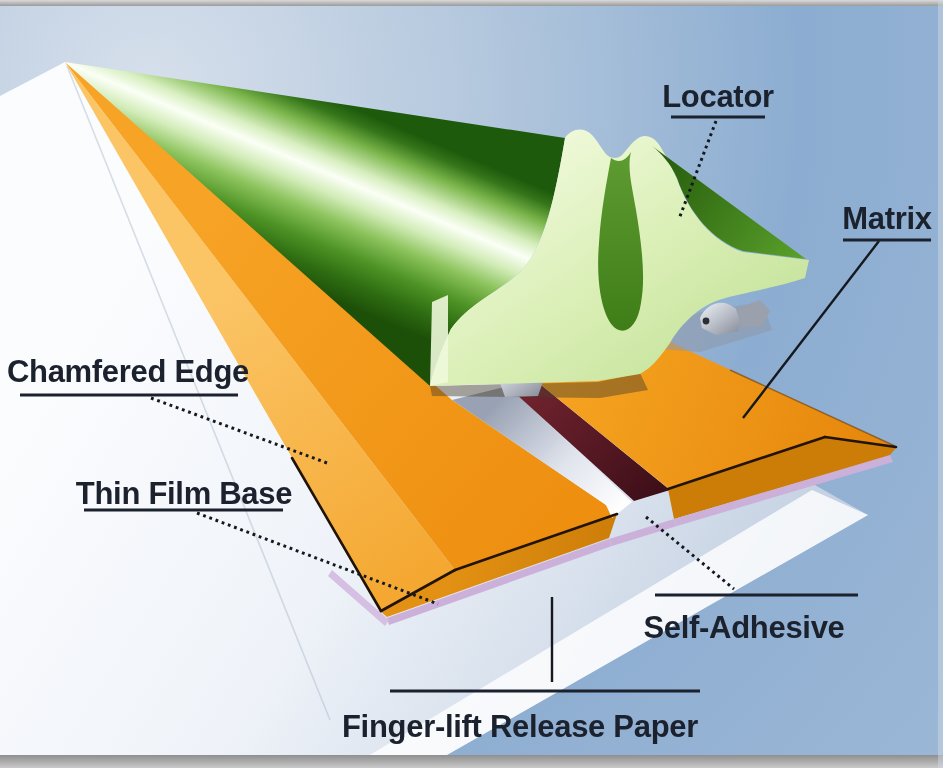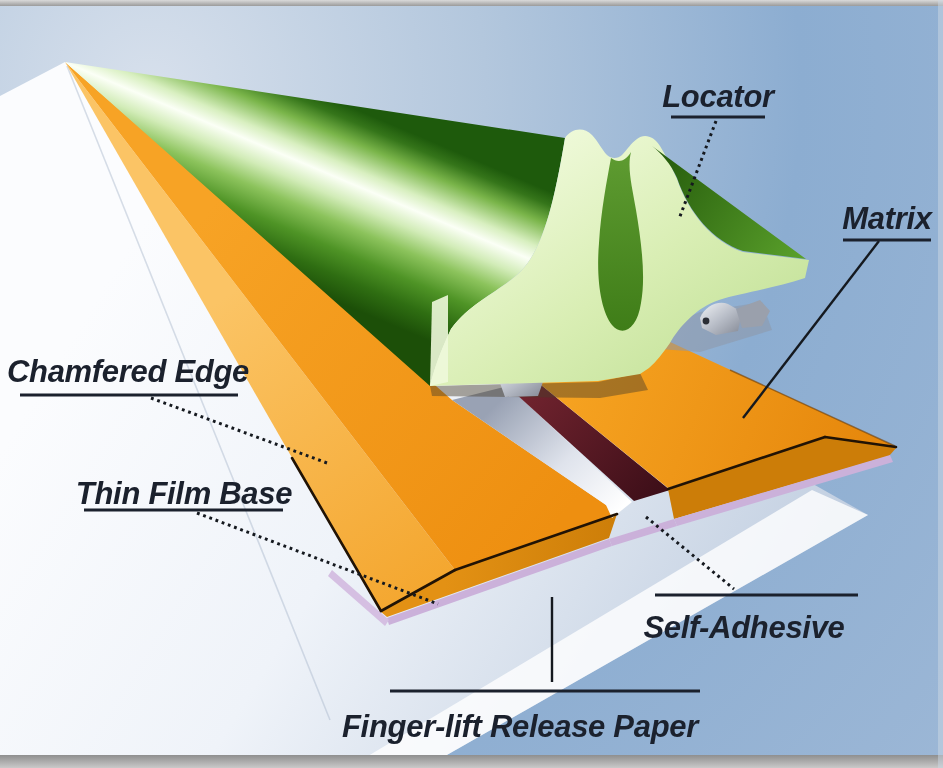--- a/index.html
+++ b/index.html
@@ -1,16 +1,16 @@
 <!DOCTYPE html>
 <html><head>
 <meta charset="utf-8">
 <style>
   html,body{margin:0;padding:0;background:#666;}
-  .stage{position:relative;width:943px;height:768px;overflow:hidden;font-family:"Liberation Sans",sans-serif;font-style:italic;}
+  .stage{position:relative;width:943px;height:768px;overflow:hidden;font-family:"Liberation Sans",sans-serif;}
   svg{display:block}
   .lbl{font-family:"Liberation Sans","DejaVu Sans",sans-serif;font-weight:600;letter-spacing:-0.3px;}
 </style>
 </head>
 <body>
 
 <div class="stage">
 <svg width="943" height="768" viewBox="0 0 943 768">
   <defs>
     <radialGradient id="bgGrad" gradientUnits="userSpaceOnUse" cx="150" cy="90" r="1050">

